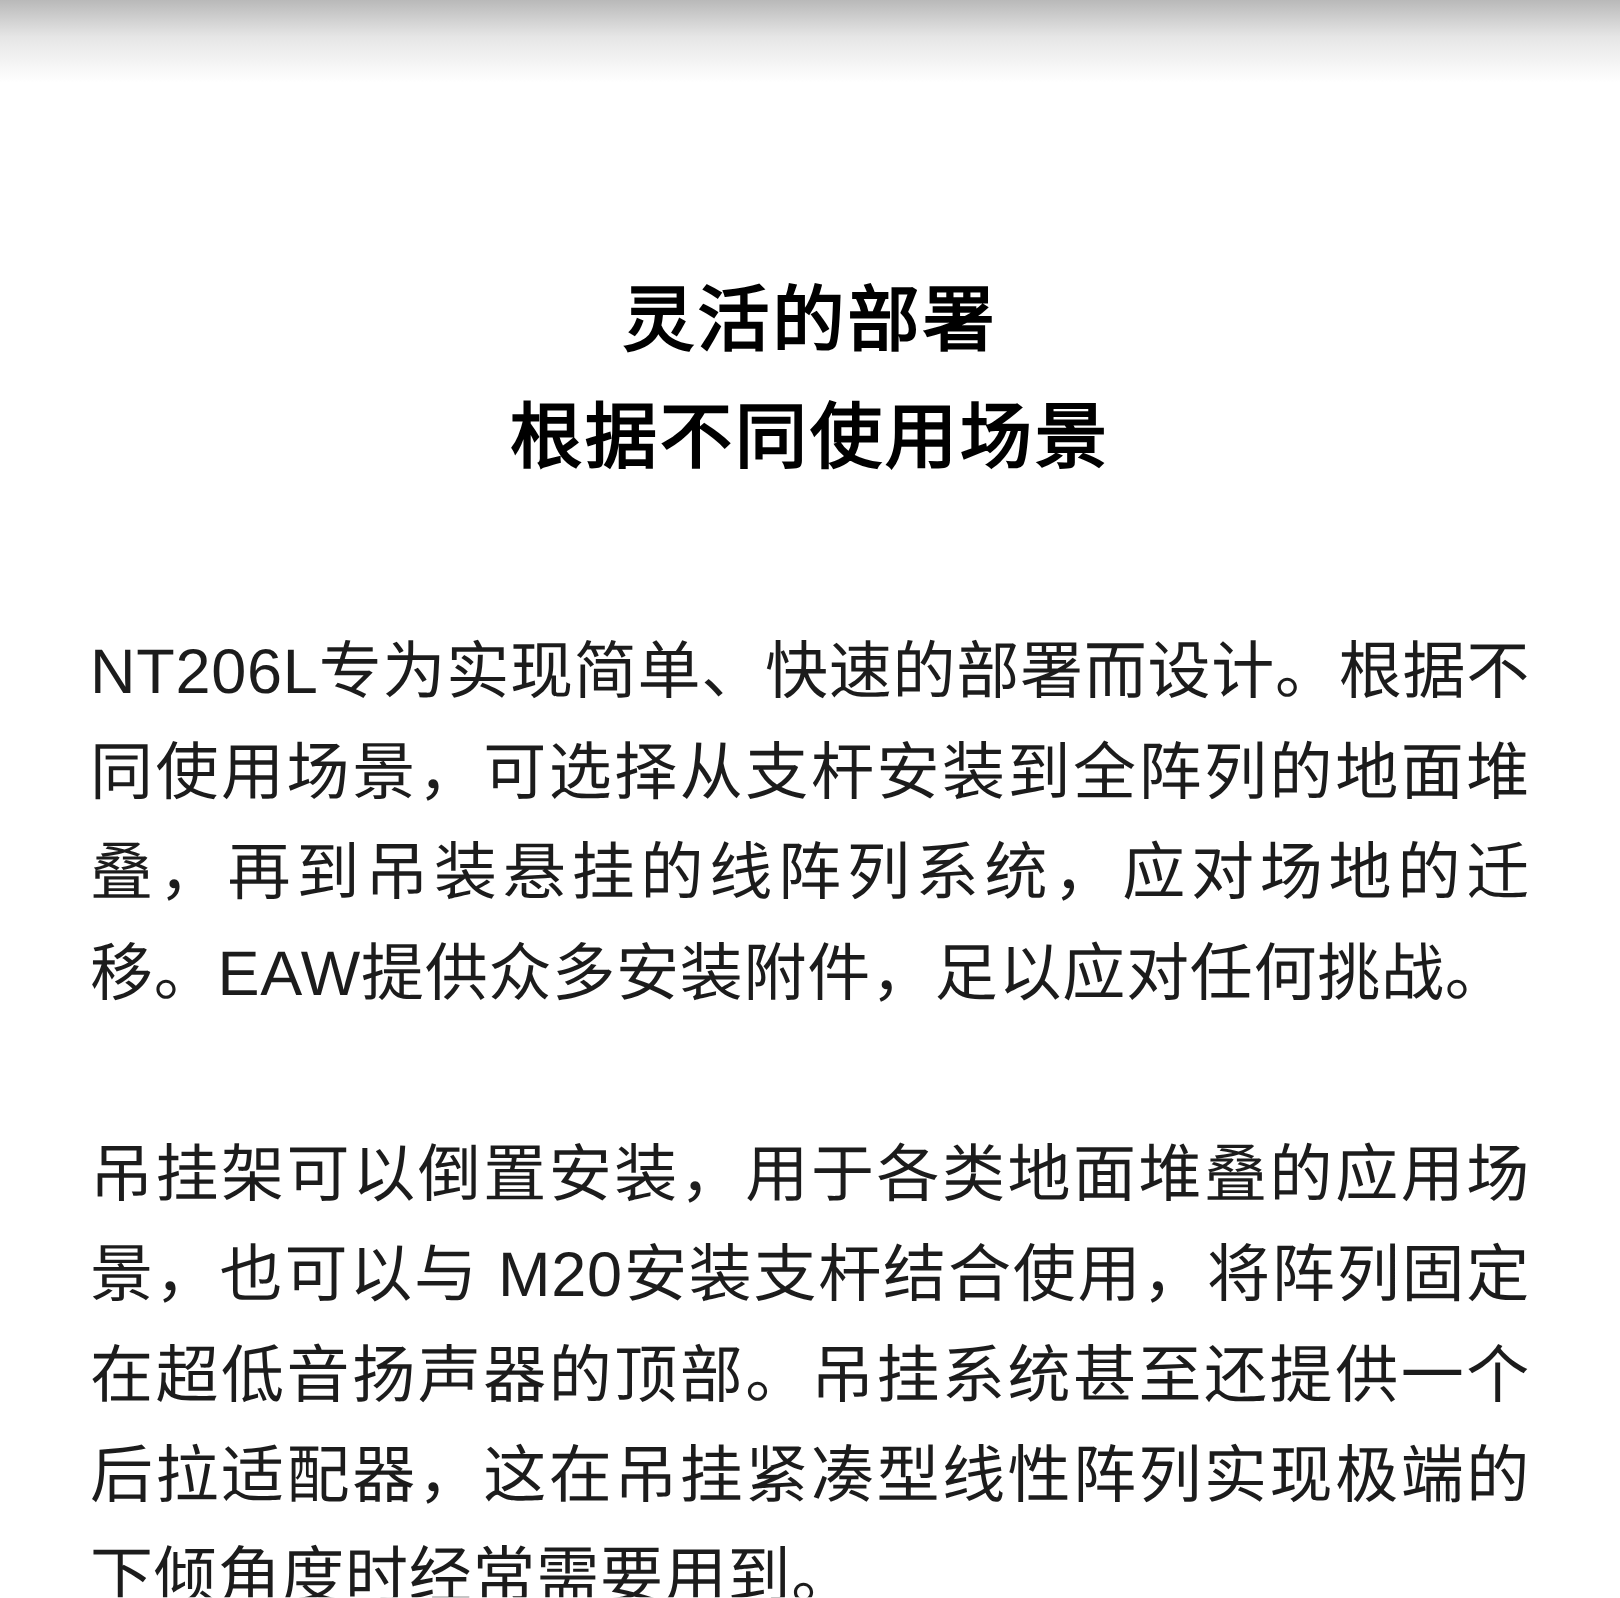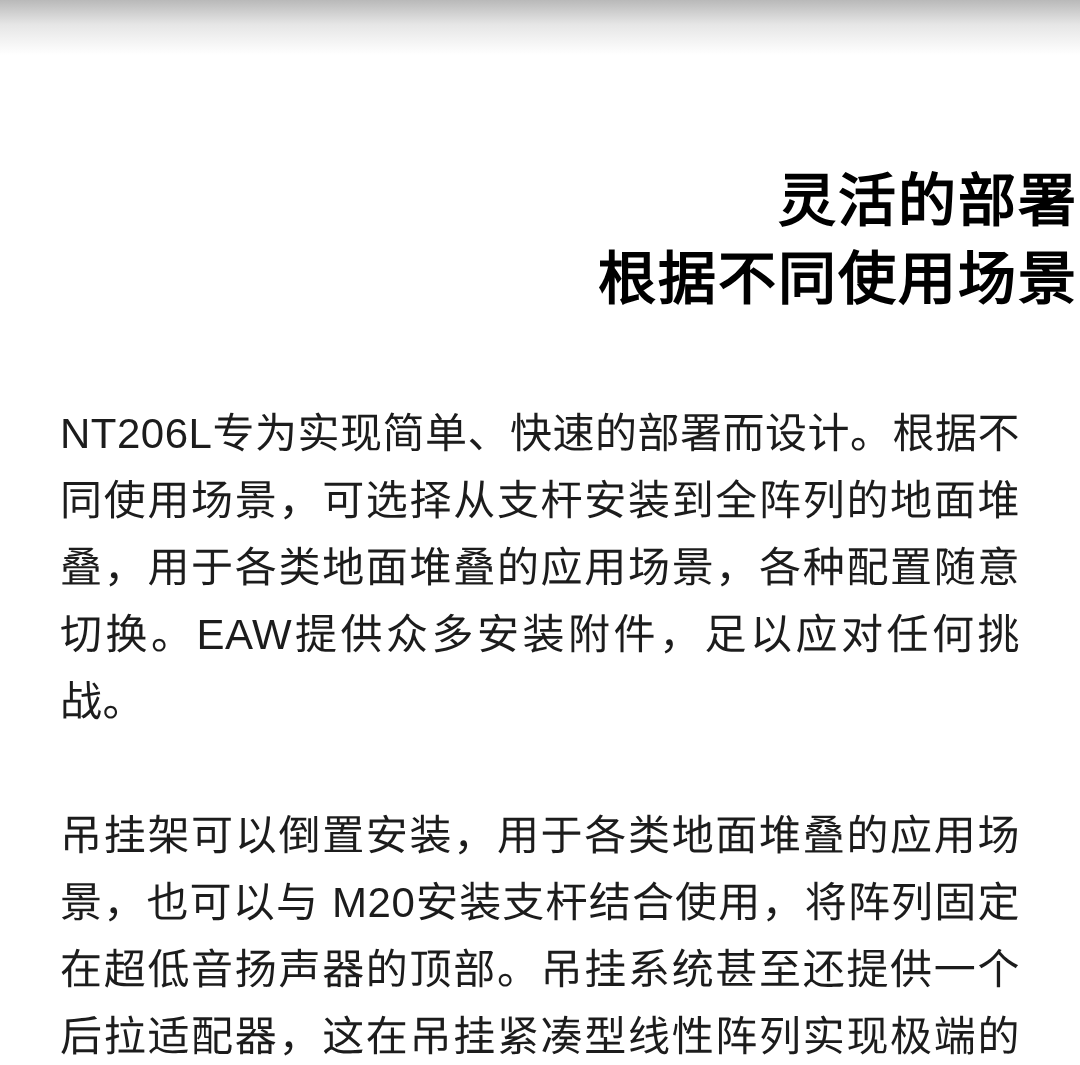--- a/index.html
+++ b/index.html
@@ -18,24 +18,24 @@
   .top-shadow {
     position: absolute;
     top: 0;
     left: 0;
     width: 100%;
     height: 55px;
     background: linear-gradient(to bottom, #b9b9b9 0%, #e6e6e6 45%, #ffffff 100%);
     pointer-events: none;
   }
   .heading {
-    margin: 2px;
+    margin: 16px;
     padding-top: 160px;
-    text-align: right;
-    font-size: 58px;
+    text-align: center;
+    font-size: 48px;
     line-height: 78px;
     font-weight: 900;
     color: #000000;
     letter-spacing: 2px;
   }
   .content {
     margin: 82px 60px 0 60px;
     color: #1c1c1c;
   }
   .content p {
@@ -56,16 +56,16 @@
 
 <div class="page">
   <div class="top-shadow"></div>
 
   <h1 class="heading">
     <span>灵活的部署</span><br>
     <span>根据不同使用场景</span>
   </h1>
 
   <div class="content">
-    <p>NT206L专为实现简单、快速的部署而设计。根据不同使用场景，可选择从支杆安装到全阵列的地面堆叠，用于各类地面堆叠的应用场景，各种配置随意切换。EAW提供众多安装附件，足以应对任何挑战。</p>
+    <p>NT206L专为实现简单、快速的部署而设计。根据不同使用场景，可选择从支杆安装到全阵列的地面堆叠，再到吊装悬挂的线阵列系统，应对场地的迁移。EAW提供众多安装附件，足以应对任何挑战。</p>
     <p>吊挂架可以倒置安装，用于各类地面堆叠的应用场景，也可以与 M20安装支杆结合使用，将阵列固定在超低音扬声器的顶部。吊挂系统甚至还提供一个后拉适配器，这在吊挂紧凑型线性阵列实现极端的下倾角度时经常需要用到。</p>
   </div>
 </div>
 
 </body></html>

